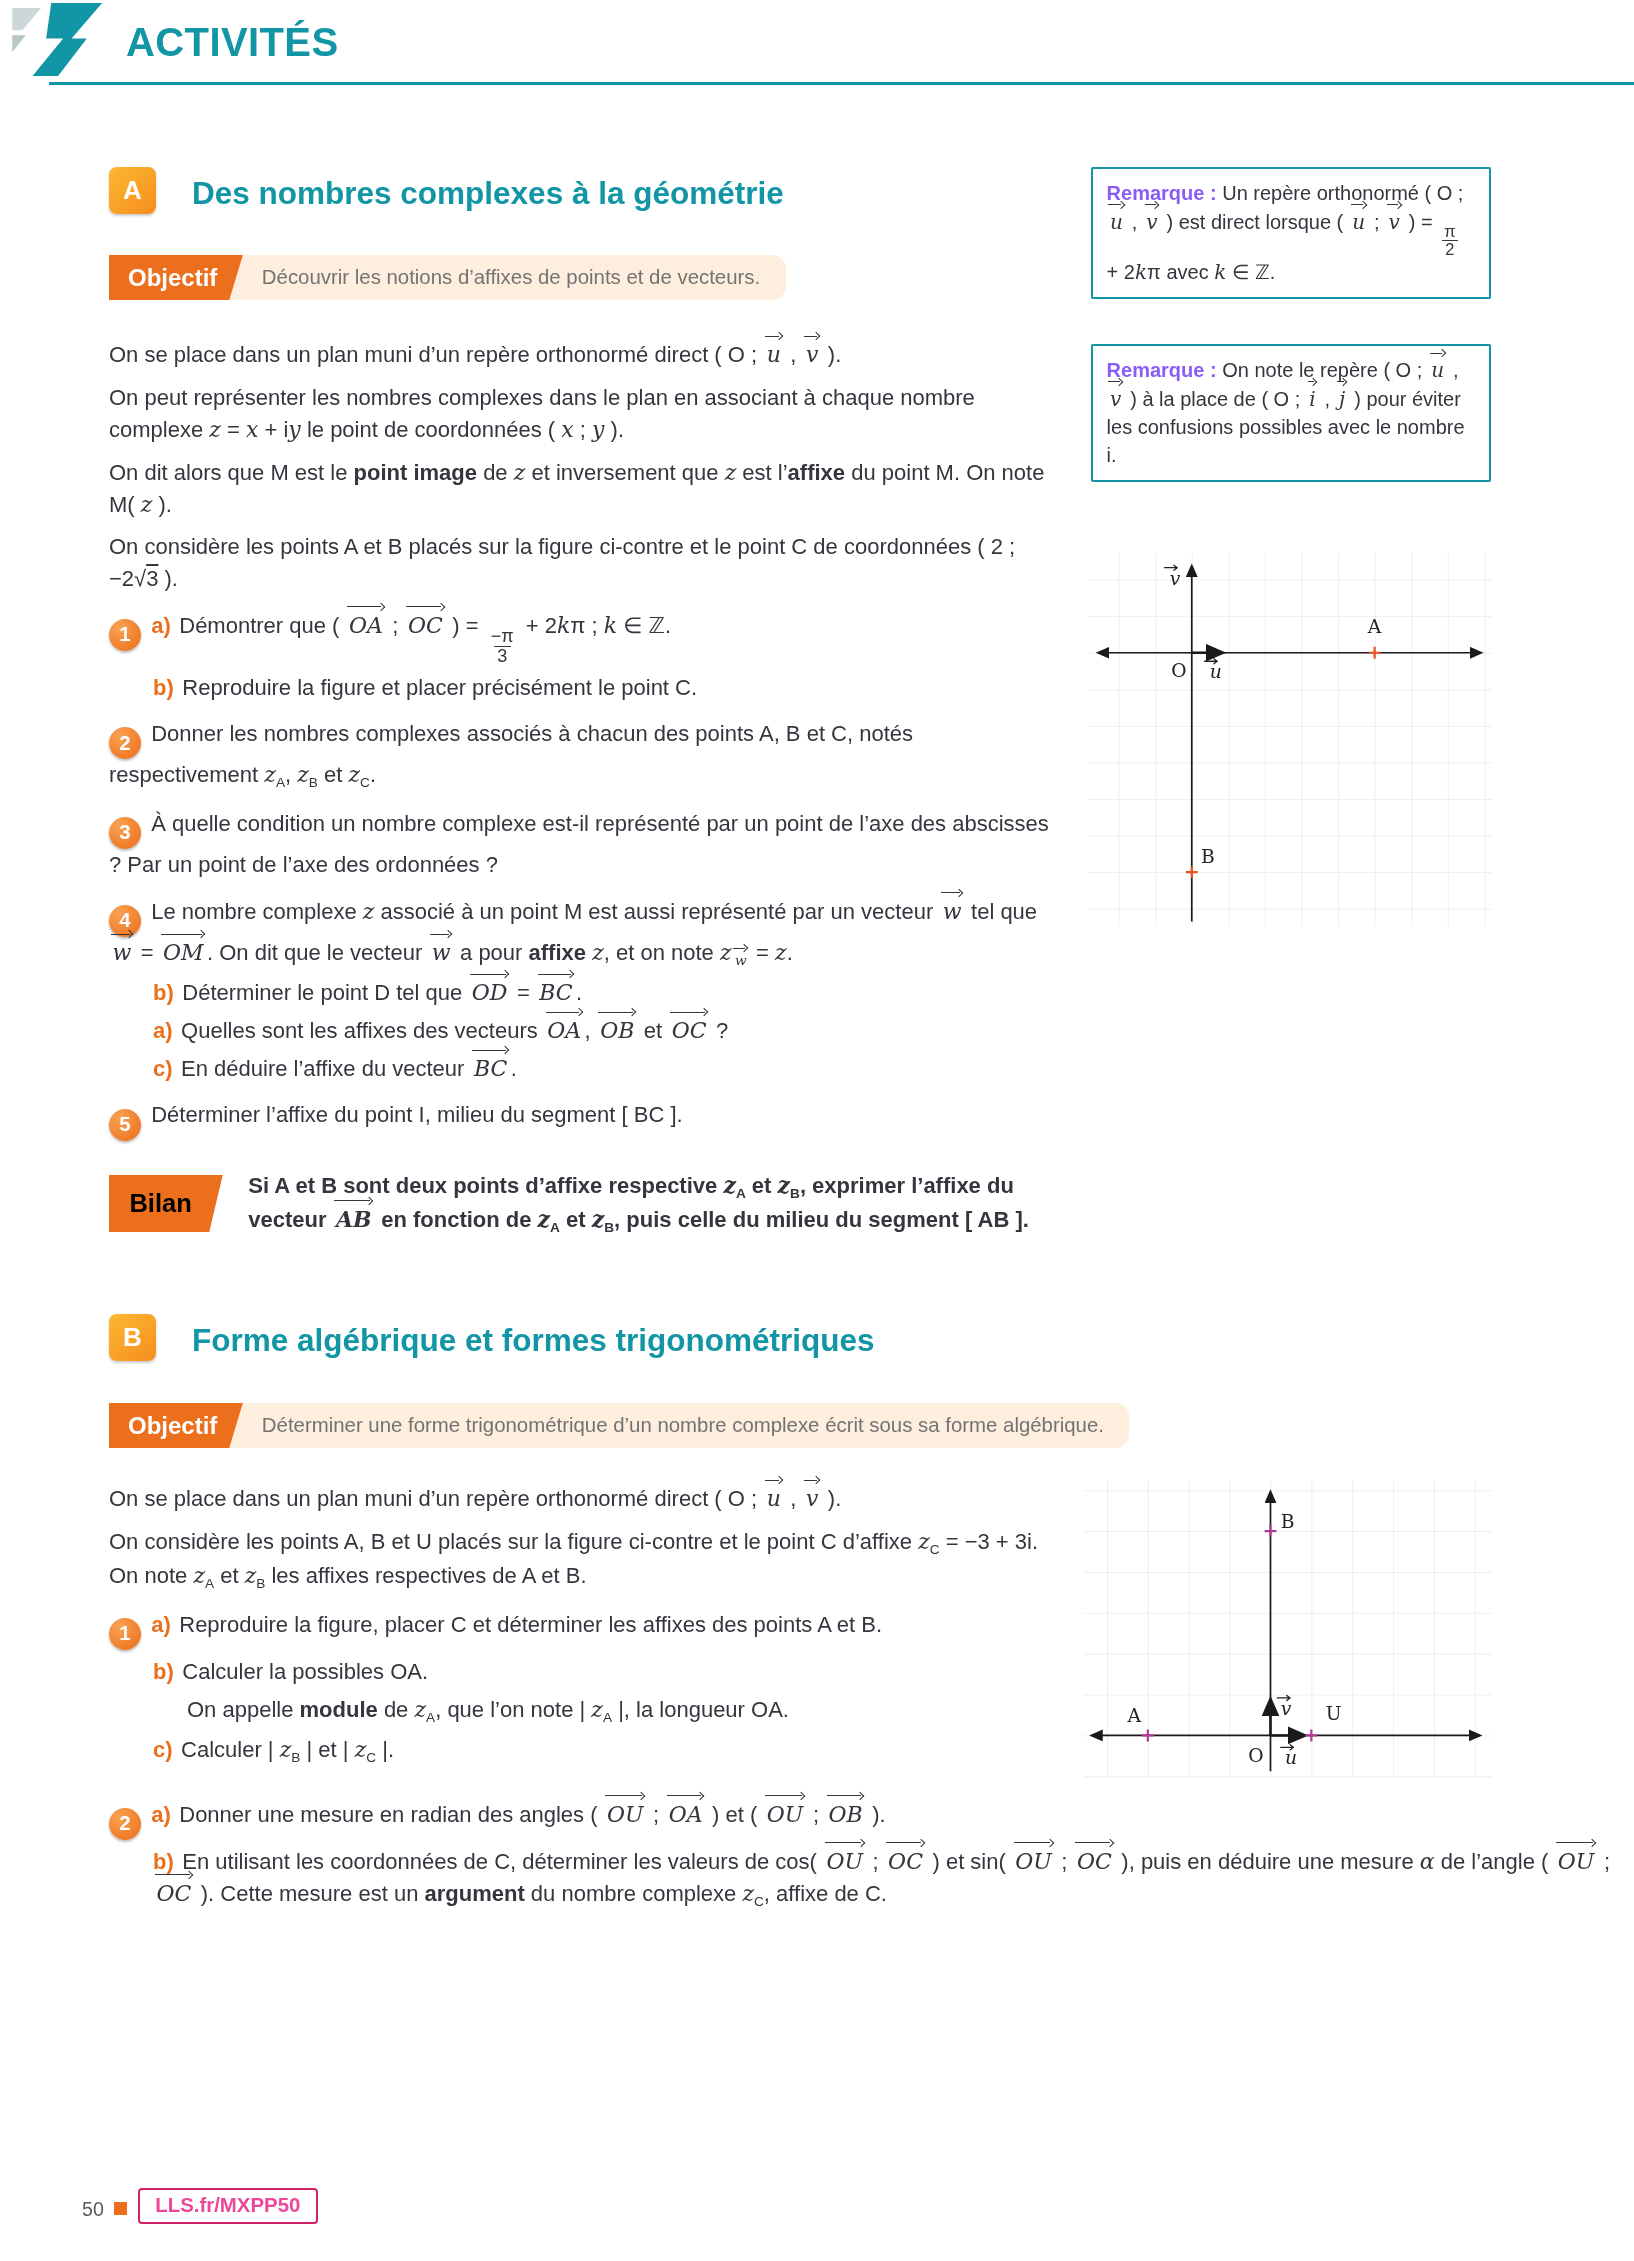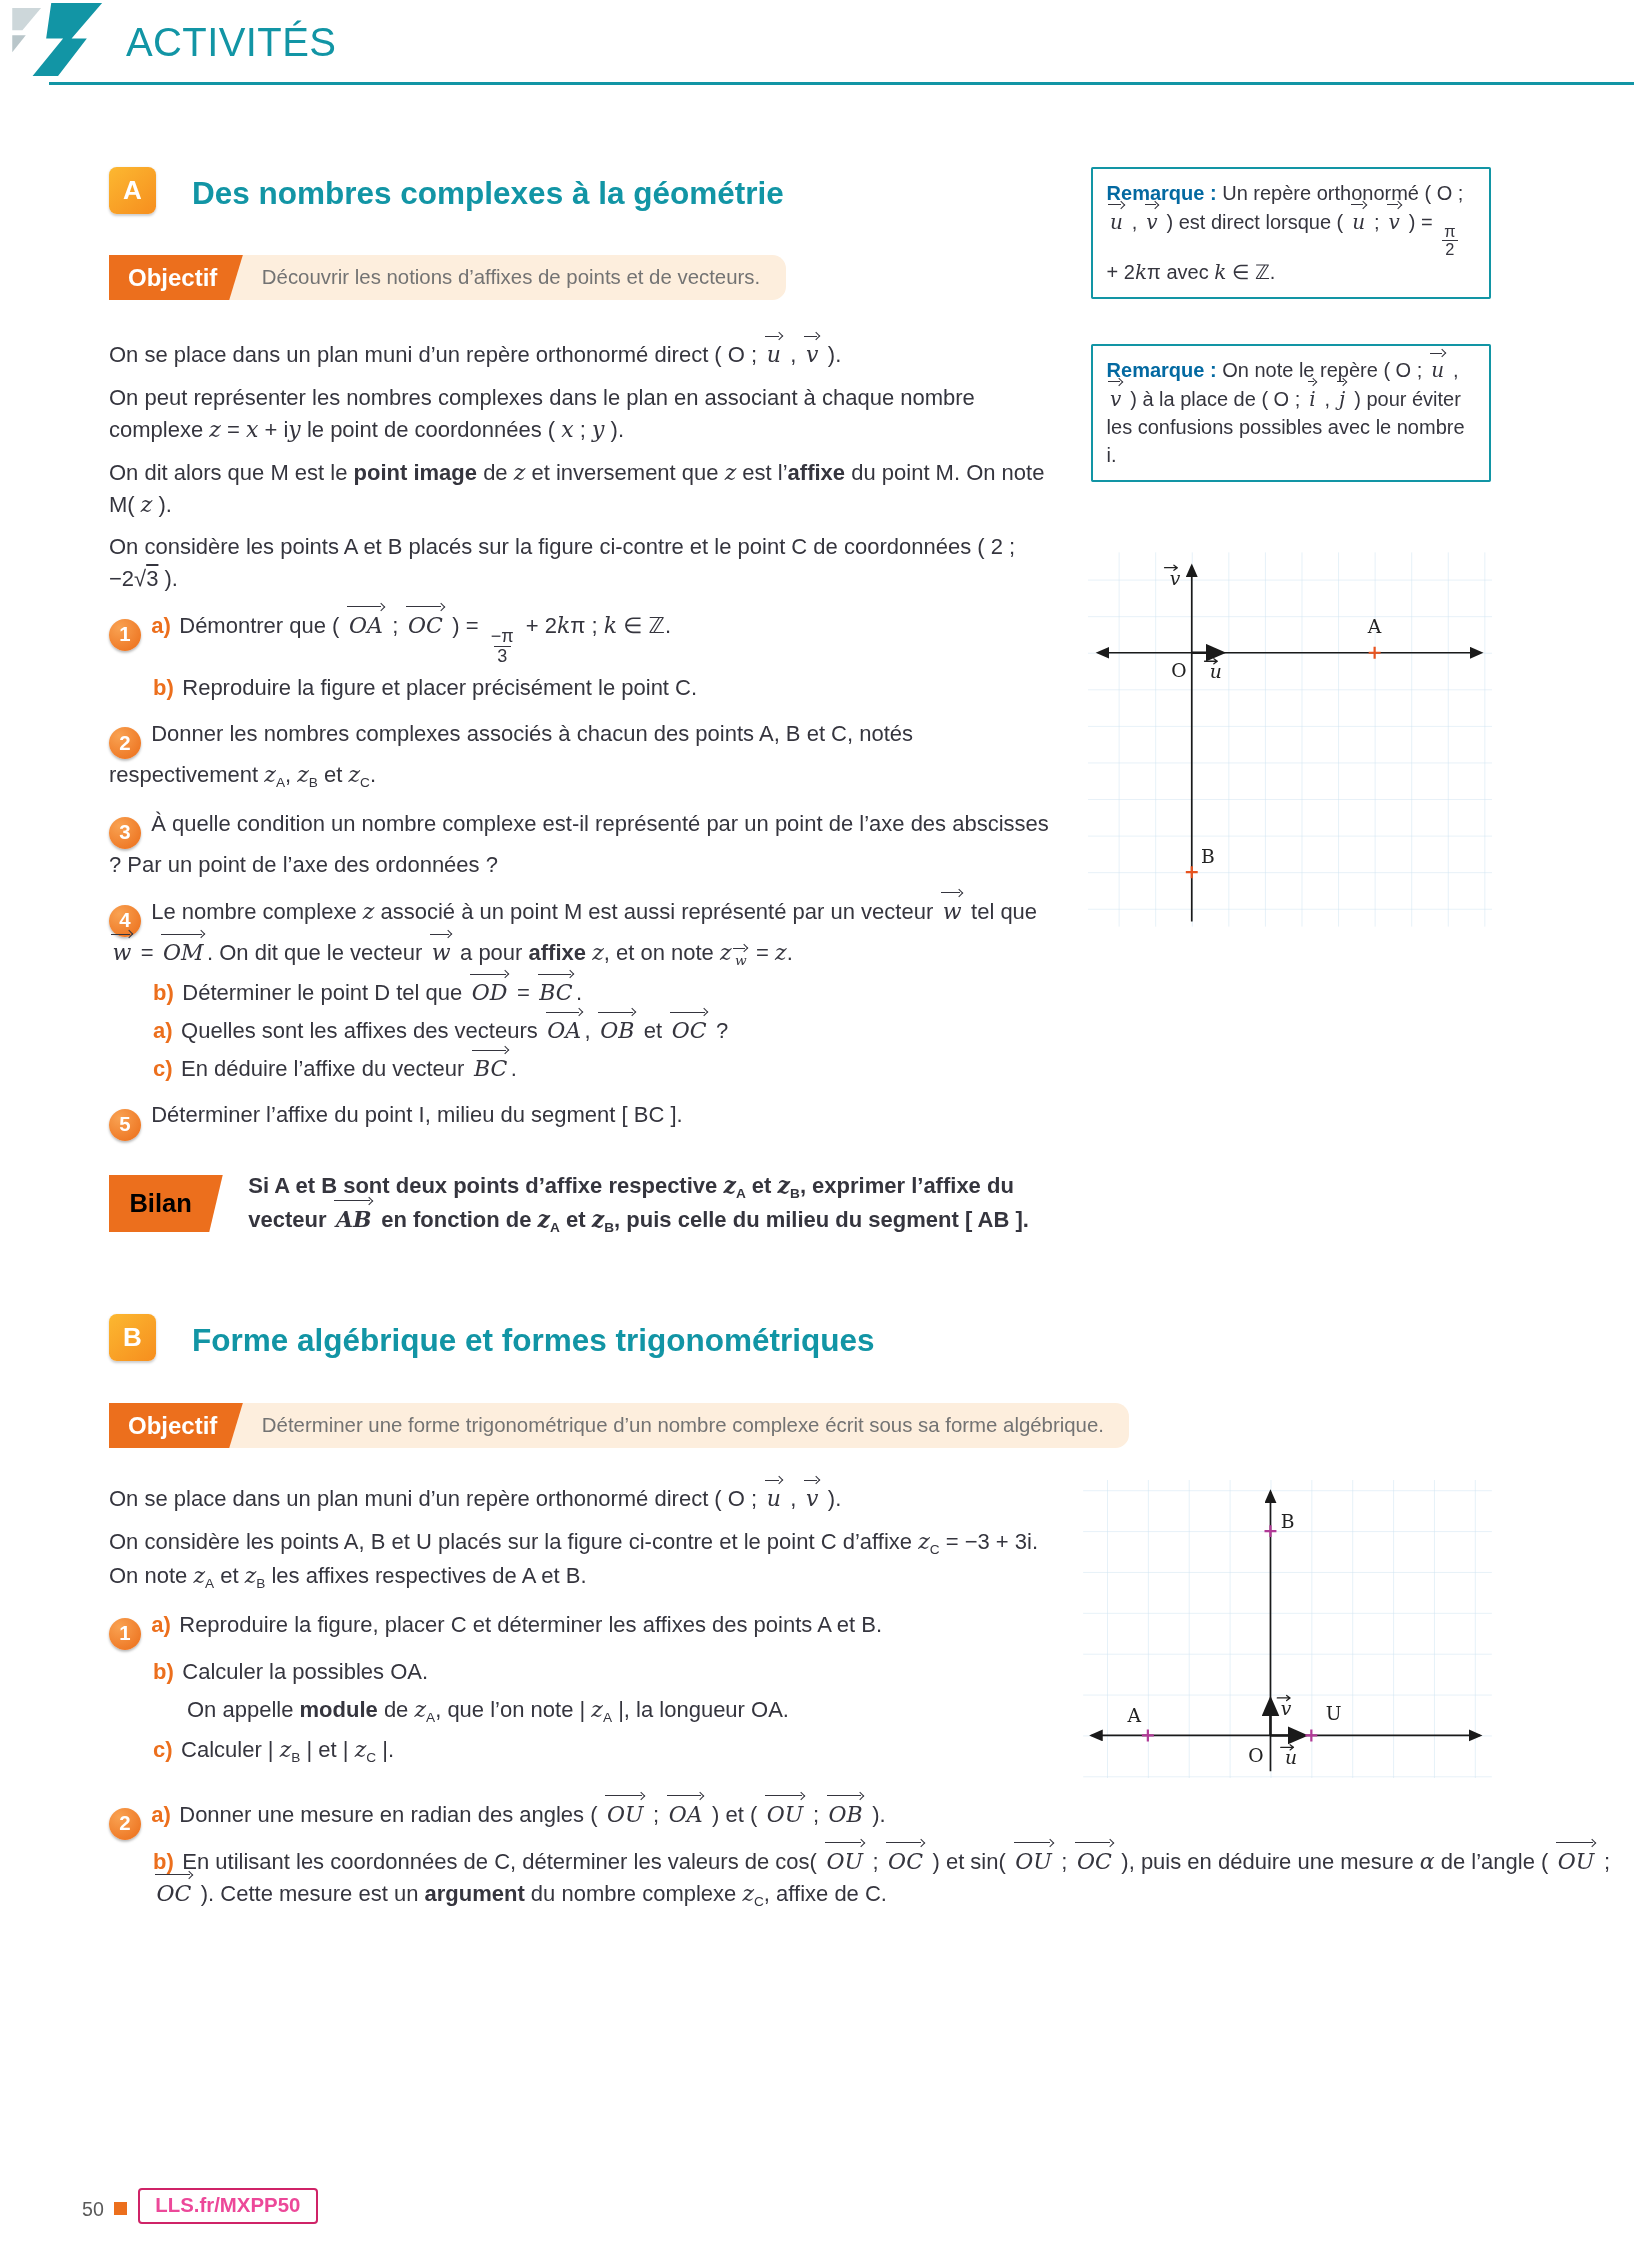--- a/index.html
+++ b/index.html
@@ -2,21 +2,21 @@
 <html style="font-size:13.6px"><head>
 <meta charset="utf-8">
 <style>
   *{box-sizing:border-box;margin:0;padding:0;}
   html,body{background:#fff;}
   .page{position:relative;width:1635px;height:2261px;background:#fff;overflow:hidden;
         font-family:"Liberation Sans",sans-serif;color:#35353e;}
 
   
   .logo{position:absolute;left:12px;top:3.4px;}
-  .page-title{position:absolute;left:126px;top:20.4px;font-size:40px;font-weight:400;
+  .page-title{position:absolute;left:126px;top:20.4px;font-size:40px;font-weight:700;
               color:#1295a5;letter-spacing:0.4px;}
   .top-rule{position:absolute;left:49px;top:82px;right:0;height:3px;background:#1295a5;}
 
   
   .badge{position:absolute;width:47px;height:47px;border-radius:7.7px;
          background:linear-gradient(140deg,#fcb831,#f68e1e);display:flex;align-items:center;
          justify-content:center;color:#fff;font-size:26px;font-weight:700;
          box-shadow:0 1.7px 2.6px rgba(0,0,0,.2);}
   .badge-a{left:109px;top:167px;}
   .badge-b{left:109px;top:1314px;}
@@ -70,21 +70,21 @@
   .bilan-tag{background:#ec6f1d;color:#000000;font-weight:700;font-size:25.5px;
              padding:10.2px 31px 10.2px 20.4px;flex:0 0 auto;
              clip-path:polygon(0 0,100% 0,calc(100% - 13.6px) 100%,0 100%);}
   .bilan-text{font-weight:700;width:817px;}
 
   
   .remark{position:absolute;width:400px;border:2.6px solid #1295a5;background:#fff;
           padding:10.2px 13.6px;font-size:20px;line-height:1.42;border-radius:1.7px;}
   .remark1{left:1091px;top:167px;}
   .remark2{left:1091px;top:344px;}
-  .rq{color:#0369a1;}
+  .rq{color:#8b5cf6;}
   .fig{position:absolute;}
   .fig svg{display:block;}
   .fig1{left:1088px;top:552px;}
   .fig2{left:1083px;top:1480px;}
   .flbl{font-family:"DejaVu Serif",serif;font-size:22px;fill:#222;}
   .fvec{font-style:italic;}
 
   
   .footer-page{position:absolute;left:82px;top:2198px;font-size:19.6px;color:#5a5a5a;}
   .footer-sq{position:absolute;left:114px;top:2202px;width:12.8px;height:12.8px;background:#ec6f1d;}

